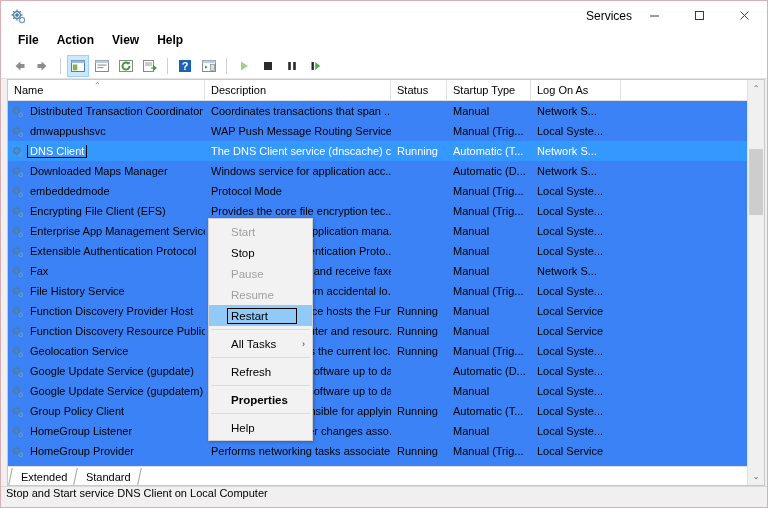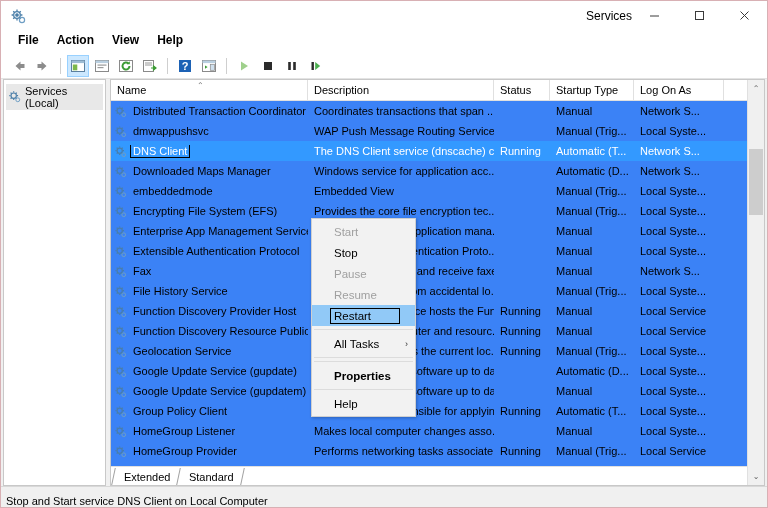--- a/index.html
+++ b/index.html
@@ -226,21 +226,21 @@
     transform: skewX(-12deg);
   }
   .tab > span { transform: skewX(12deg); }
   .tab:last-of-type { border-right: 1px solid #a0a0a0; }
   .tab.active { background: #ffffff; font-weight: normal; }
   
   #statusbar {
     height: 21px;
     flex: 0 0 auto;
     display: flex;
-    align-items: flex-end;
+    align-items: flex-start;
     background: #f0f0f0;
     border-top: 1px solid #d8d8d8;
     padding-left: 5px;
     font-size: 11px;
   }
   
   #ctxmenu {
     position: absolute;
     left: 200px; top: 138px;
     width: 105px;
@@ -400,34 +400,20 @@
     <div class="tb">
       <svg width="16" height="16" viewBox="0 0 16 16">
           <rect x="3.5" y="4" width="2.4" height="8" fill="#2b2b2b"></rect>
           <path d="M7.2 4l5 4-5 4z" fill="#4caf50"></path>
         </svg>
     </div>
   </div>
 
   <div id="body">
 
-    <div id="sidebar">
-      <div id="sidebar-node">
-        <span class="sicon">
-          <svg width="13" height="13" viewBox="0 0 16 16">
-            <g fill="none" stroke="#4a7ea8" stroke-width="1.4">
-              <circle cx="7" cy="7" r="3.3"></circle>
-              <path d="M7 1.6v1.5M7 10.9v1.5M1.6 7h1.5M10.9 7h1.5M3.2 3.2l1.1 1.1M9.7 9.7l1.1 1.1M10.8 3.2L9.7 4.3M4.3 9.7L3.2 10.8"></path>
-            </g>
-            <circle cx="12" cy="12" r="2.4" fill="none" stroke="#6f9ec4" stroke-width="1.2"></circle>
-          </svg>
-        </span>
-        <span>Services (Local)</span>
-      </div>
-    </div>
 
     <div id="splitter"></div>
 
     <div id="listpane">
 
       <div id="headerrow">
         <div class="hcell c-name">
           <span>Name</span>
           <span class="sortarrow">⌃</span>
         </div>
@@ -507,35 +493,35 @@
             <div class="cell name c-name">
               <svg class="gear" width="13" height="13" viewBox="0 0 16 16">
                 <g fill="none" stroke="#4a7ea8" stroke-width="1.4">
                   <circle cx="7" cy="7" r="3.2"></circle>
                   <path d="M7 1.8v1.4M7 10.8v1.4M1.8 7h1.4M10.8 7h1.4M3.3 3.3l1 1M9.7 9.7l1 1M10.7 3.3l-1 1M4.3 9.7l-1 1"></path>
                 </g>
                 <circle cx="12" cy="12" r="2.3" fill="none" stroke="#6f9ec4" stroke-width="1.2"></circle>
               </svg>
               <span class="namebox">embeddedmode</span>
             </div>
-            <div class="cell c-desc">Embedded View</div>
+            <div class="cell c-desc">Protocol Mode</div>
             <div class="cell c-stat"></div>
             <div class="cell c-start">Manual (Trig...</div>
             <div class="cell c-log">Local Syste...</div>
           </div>
           <div class="row">
             <div class="cell name c-name">
               <svg class="gear" width="13" height="13" viewBox="0 0 16 16">
                 <g fill="none" stroke="#4a7ea8" stroke-width="1.4">
                   <circle cx="7" cy="7" r="3.2"></circle>
                   <path d="M7 1.8v1.4M7 10.8v1.4M1.8 7h1.4M10.8 7h1.4M3.3 3.3l1 1M9.7 9.7l1 1M10.7 3.3l-1 1M4.3 9.7l-1 1"></path>
                 </g>
                 <circle cx="12" cy="12" r="2.3" fill="none" stroke="#6f9ec4" stroke-width="1.2"></circle>
               </svg>
-              <span class="namebox">Encrypting File System (EFS)</span>
+              <span class="namebox">Encrypting File Client (EFS)</span>
             </div>
             <div class="cell c-desc">Provides the core file encryption tec...</div>
             <div class="cell c-stat"></div>
             <div class="cell c-start">Manual (Trig...</div>
             <div class="cell c-log">Local Syste...</div>
           </div>
           <div class="row">
             <div class="cell name c-name">
               <svg class="gear" width="13" height="13" viewBox="0 0 16 16">
                 <g fill="none" stroke="#4a7ea8" stroke-width="1.4">
@@ -768,20 +754,23 @@
           </div>
           <div class="mi hl">
             <span class="mlabel">Restart</span>
           </div>
           <div class="msep"></div>
           <div class="mi">
             <span class="mlabel">All Tasks</span>
             <span class="submark">›</span>
           </div>
           <div class="msep"></div>
+          <div class="mi">
+            <span class="mlabel">Refresh</span>
+          </div>
           <div class="msep"></div>
           <div class="mi bold">
             <span class="mlabel">Properties</span>
           </div>
           <div class="msep"></div>
           <div class="mi">
             <span class="mlabel">Help</span>
           </div>
         </div>
 

